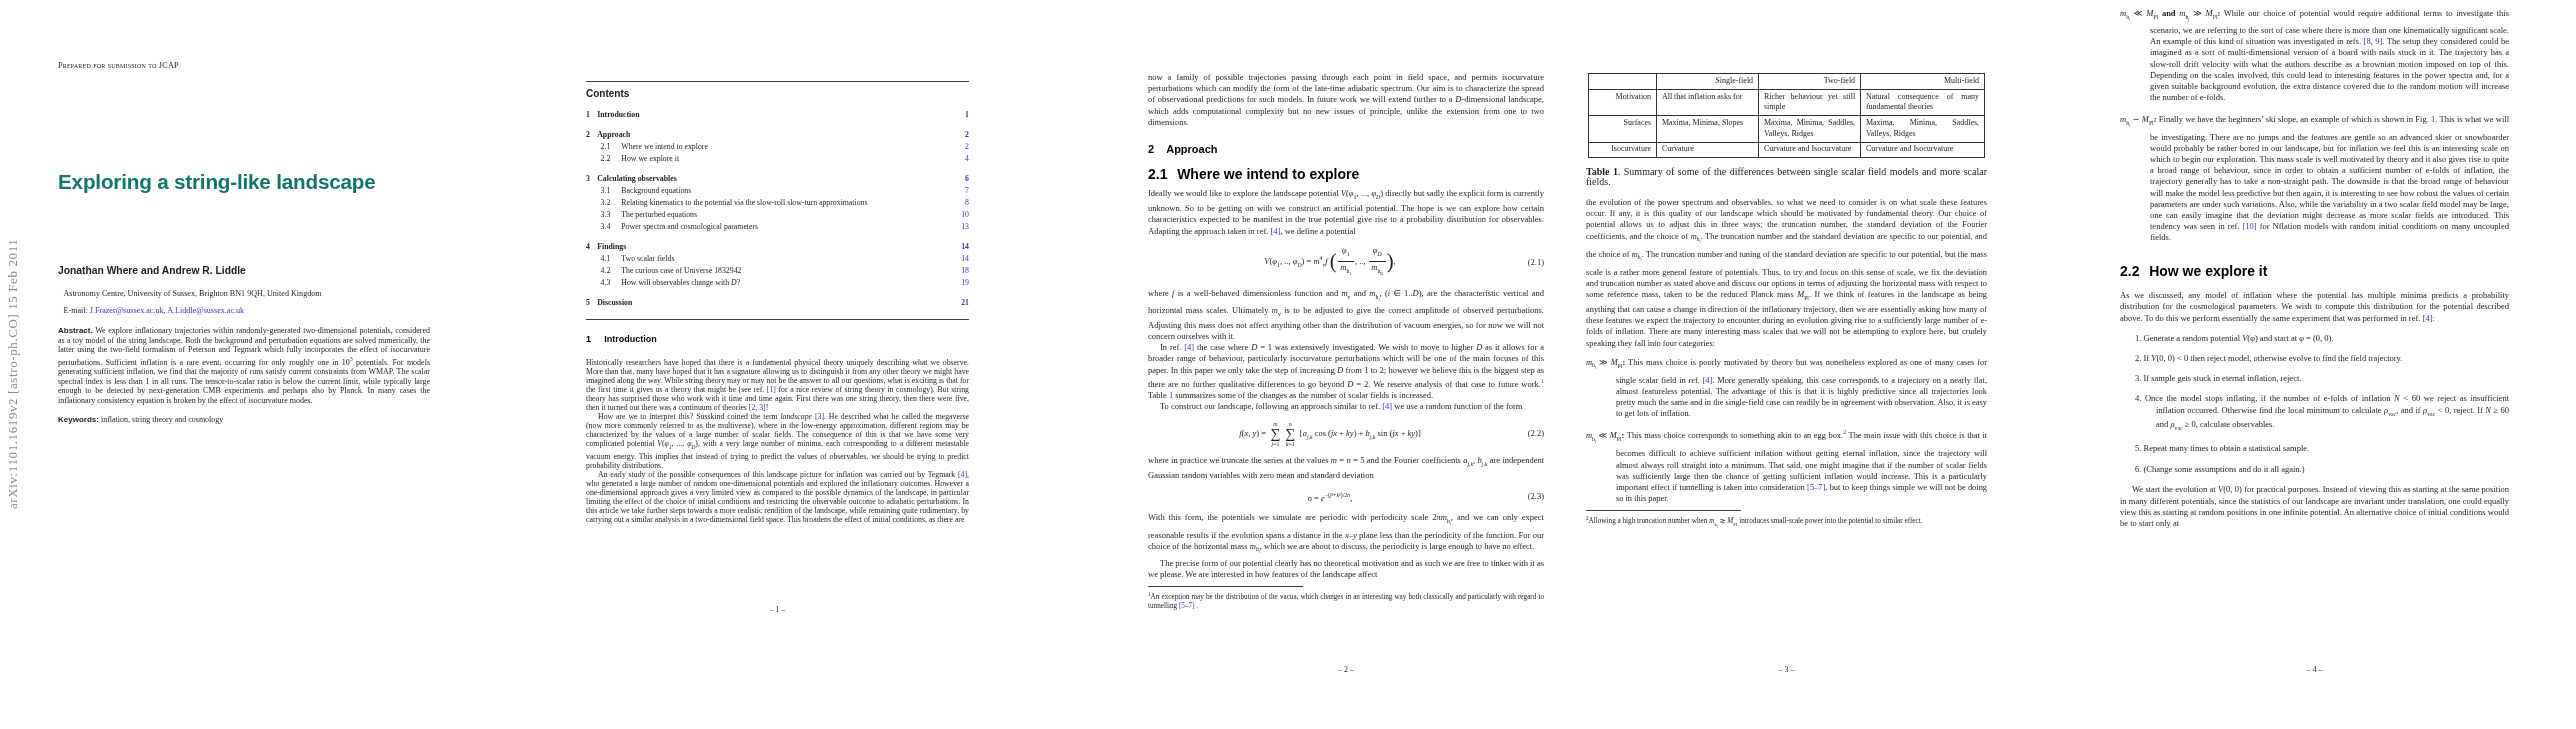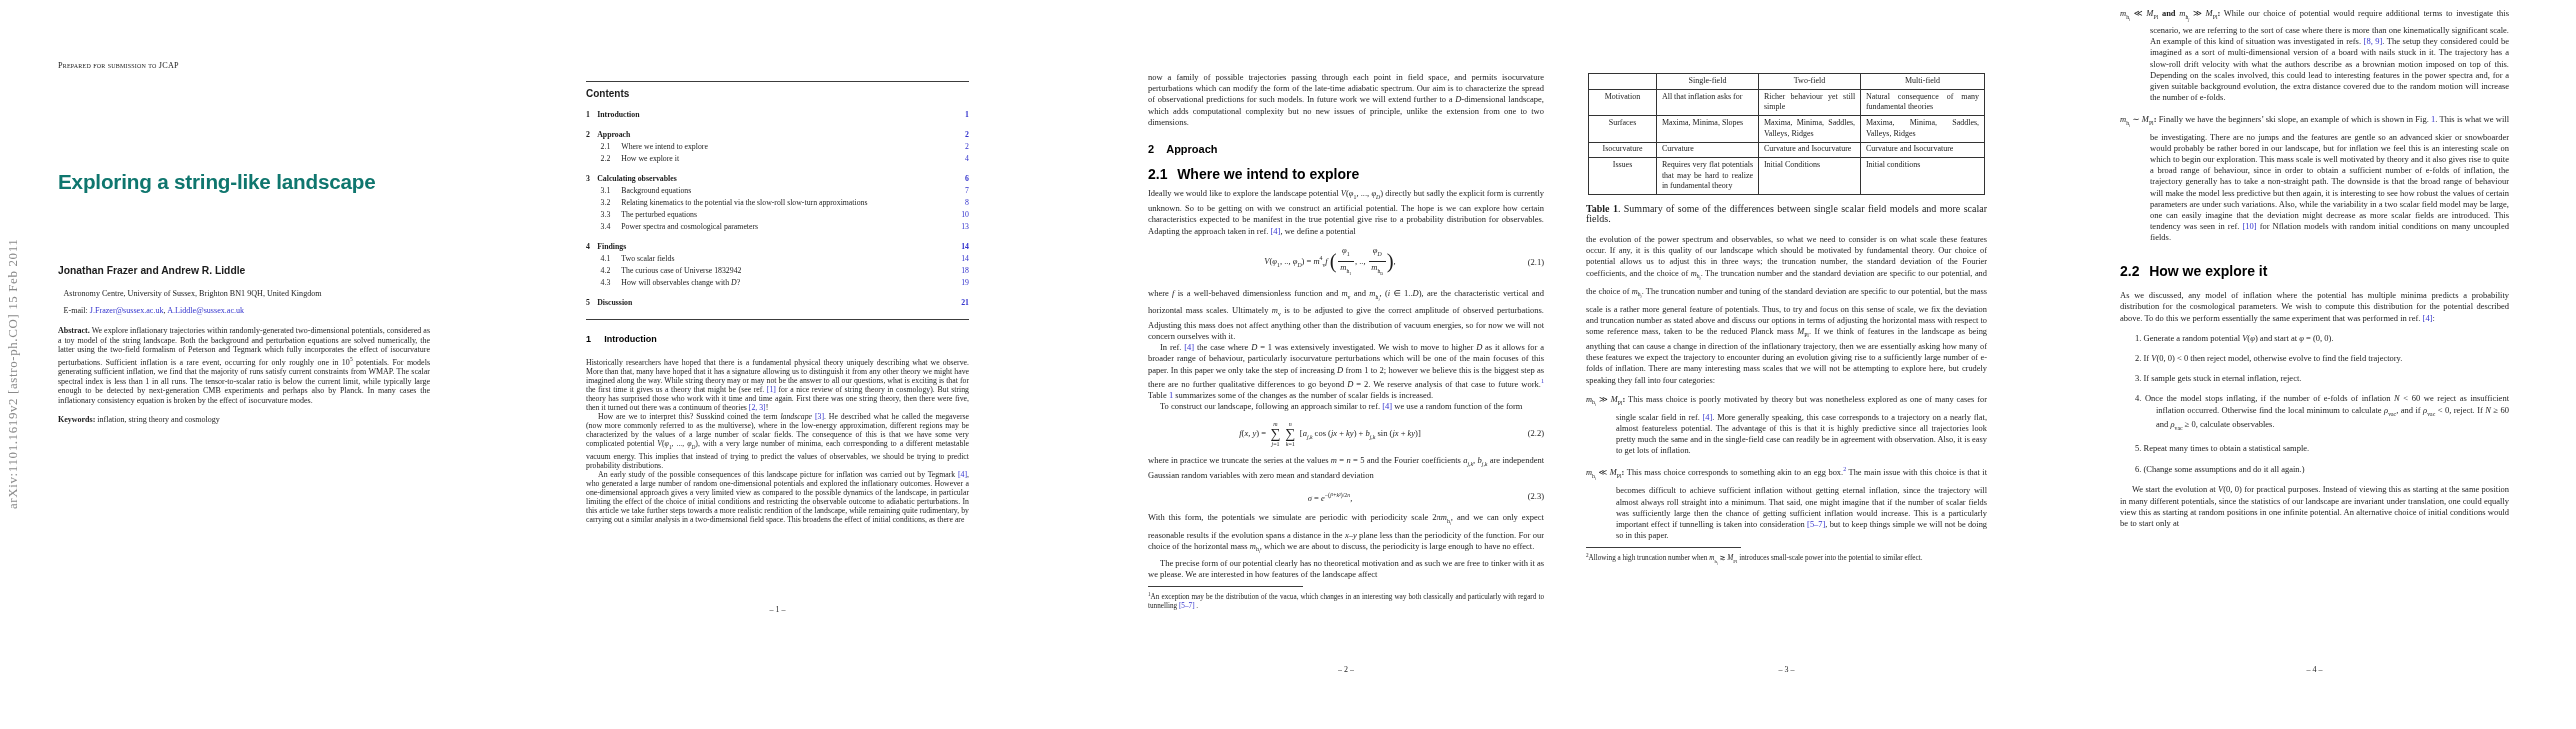--- a/index.html
+++ b/index.html
@@ -29,21 +29,21 @@
   }
 
   
   .jcap{margin-top:61px;font-variant:small-caps;font-size:8.2px;letter-spacing:0.2px}
   .title{margin-top:99px;font-family:"Liberation Sans",sans-serif;font-weight:700;
          font-size:20.7px;line-height:24px;letter-spacing:-0.2px;color:#0f766e}
   .authors{margin-top:72px;font-family:"Liberation Sans",sans-serif;font-weight:700;font-size:10.3px}
   .affil{margin-top:13.4px;padding-left:5.5px;font-size:8.1px}
   .email{margin-top:8px;padding-left:5.5px;font-size:8.1px}
   .abstract{margin-top:10.3px;text-align:justify}
-  .sf{font-family:Liberation Serif, serif;font-weight:700}
+  .sf{font-family:Liberation Sans, sans-serif;font-weight:700}
   .keywords{margin-top:9.7px}
 
   
   .rule{border:0;border-top:0.9px solid #3c3c3c;margin:0}
   .fnrule{width:155px;border:0;border-top:0.7px solid #3c3c3c;margin:5.5px 0 3px 0}
 
   
   #p2 .rule1{margin-top:81px}
   .contents-h{margin-top:7.3px;font-family:"Liberation Sans",sans-serif;font-weight:700;font-size:10px}
   .toc{margin-top:11px}
@@ -78,21 +78,21 @@
   .bigsum{display:inline-flex;flex-direction:column;align-items:center;vertical-align:middle;
           line-height:1;margin:0 2.4px}
   .slim{font-size:6px}
   .sglyph{font-size:14px}
 
   .footnote{font-size:7.2px;line-height:9px;text-align:justify}
 
   
   .tbl{border-collapse:collapse;margin:73px auto 0;font-size:8px;line-height:10.6px}
   .tbl td{border:0.6px solid #333;padding:1.8px 4.9px 2.4px;vertical-align:top;text-align:justify}
-  .tbl td.c0{text-align:center}
+  .tbl td.c0{text-align:right}
   .cap{margin-top:9px;font-size:10px;line-height:10px;text-align:justify}
   #p4 .body{margin-top:9.7px}
 
   .ditem{margin-top:8px;margin-left:30px;text-indent:-30px;text-align:justify}
   .nitem{margin-top:9px;margin-left:36px;text-indent:-21px;text-align:justify}
   #p5 .sec2{margin-top:22px}
   #p5 .after-h{margin-top:13.4px}
   #p5 .closing{margin-top:9.7px}
 
   .pfoot{position:absolute;left:0;right:0;text-align:center;font-size:8px;color:#222}
@@ -100,21 +100,21 @@
   .pfoot.low{top:664px}
 </style>
 </head>
 <body>
 
 <div class="arxiv">arXiv:1101.1619v2  [astro-ph.CO]  15 Feb 2011</div>
 
 <div class="page" id="p1">
   <div class="jcap">Prepared for submission to JCAP</div>
   <div class="title">Exploring a string-like landscape</div>
-  <div class="authors">Jonathan Frazer and Andrew R. Liddle</div>
+  <div class="authors">Jonathan Where and Andrew R. Liddle</div>
   <div class="affil">Astronomy Centre, University of Sussex, Brighton BN1 9QH, United Kingdom</div>
   <div class="email">
     <span>E-mail:</span>
     <a>J.Frazer@sussex.ac.uk</a><span>, </span><a>A.Liddle@sussex.ac.uk</a>
   </div>
   <div class="abstract">
     <span class="sf">Abstract.</span>
     <span>We explore inflationary trajectories within randomly-generated two-dimensional potentials, considered as a toy model of the string landscape. Both the background and perturbation equations are solved numerically, the latter using the two-field formalism of Peterson and Tegmark which fully incorporates the effect of isocurvature perturbations. Sufficient inflation is a rare event, occurring for only roughly one in 10<sup>5</sup> potentials. For models generating sufficient inflation, we find that the majority of runs satisfy current constraints from WMAP. The scalar spectral index is less than 1 in all runs. The tensor-to-scalar ratio is below the current limit, while typically large enough to be detected by next-generation CMB experiments and perhaps also by Planck. In many cases the inflationary consistency equation is broken by the effect of isocurvature modes.</span>
   </div>
   <div class="keywords">
@@ -276,26 +276,20 @@
       <td>Maxima, Minima, Slopes</td>
       <td>Maxima, Minima, Saddles, Valleys, Ridges</td>
       <td>Maxima, Minima, Saddles, Valleys, Ridges</td>
     </tr>
     <tr>
       <td class="c0">Isocurvature</td>
       <td>Curvature</td>
       <td>Curvature and Isocurvature</td>
       <td>Curvature and Isocurvature</td>
     </tr>
-    <tr>
-      <td class="c0">Issues</td>
-      <td>Requires very flat potentials that may be hard to realize in fundamental theory</td>
-      <td>Initial Conditions</td>
-      <td>Initial conditions</td>
-    </tr>
   </tbody>
     </table>
   <div class="cap">
     <b>Table 1</b><span>.  Summary of some of the differences between single scalar field models and more scalar fields.</span>
   </div>
   <div class="body">
     <p>the evolution of the power spectrum and observables, so what we need to consider is on what scale these features occur. If any, it is this quality of our landscape which should be motivated by fundamental theory.  Our choice of potential allows us to adjust this in three ways; the truncation number, the standard deviation of the Fourier coefficients, and the choice of <i>m</i><sub>h<sub><i>i</i></sub></sub>. The truncation number and the standard deviation are specific to our potential, and the choice of <i>m</i><sub>h<sub><i>i</i></sub></sub>. The truncation number and tuning of the standard deviation are specific to our potential, but the mass scale is a rather more general feature of potentials.  Thus, to try and focus on this sense of scale, we fix the deviation and truncation number as stated above and discuss our options in terms of adjusting the horizontal mass with respect to some reference mass, taken to be the reduced Planck mass <i>M</i><sub>Pl</sub>. If we think of features in the landscape as being anything that can cause a change in direction of the inflationary trajectory, then we are essentially asking how many of these features we expect the trajectory to encounter during an evolution giving rise to a sufficiently large number of e-folds of inflation.  There are many interesting mass scales that we will not be attempting to explore here, but crudely speaking they fall into four categories:</p>
     <div class="ditem"><span><i>m</i><sub>h<sub><i>i</i></sub></sub> ≫ <i>M</i><sub>Pl</sub><b>:</b></span><span> This mass choice is poorly motivated by theory but was nonetheless explored as one of many cases for single scalar field in ref. <a>[4]</a>.  More generally speaking, this case corresponds to a trajectory on a nearly flat, almost featureless potential.  The advantage of this is that it is highly predictive since all trajectories look pretty much the same and in the single-field case can readily be in agreement with observation. Also, it is easy to get lots of inflation.</span></div>
     <div class="ditem"><span><i>m</i><sub>h<sub><i>i</i></sub></sub> ≪ <i>M</i><sub>Pl</sub><b>:</b></span><span> This mass choice corresponds to something akin to an egg box.<sup class="fnm"><a>2</a></sup>  The main issue with this choice is that it becomes difficult to achieve sufficient inflation without getting eternal inflation, since the trajectory will almost always roll straight into a minimum. That said, one might imagine that if the number of scalar fields was sufficiently large then the chance of getting sufficient inflation would increase.  This is a particularly important effect if tunnelling is taken into consideration <a>[5–7]</a>, but to keep things simple we will not be doing so in this paper.</span></div>
   </div>

